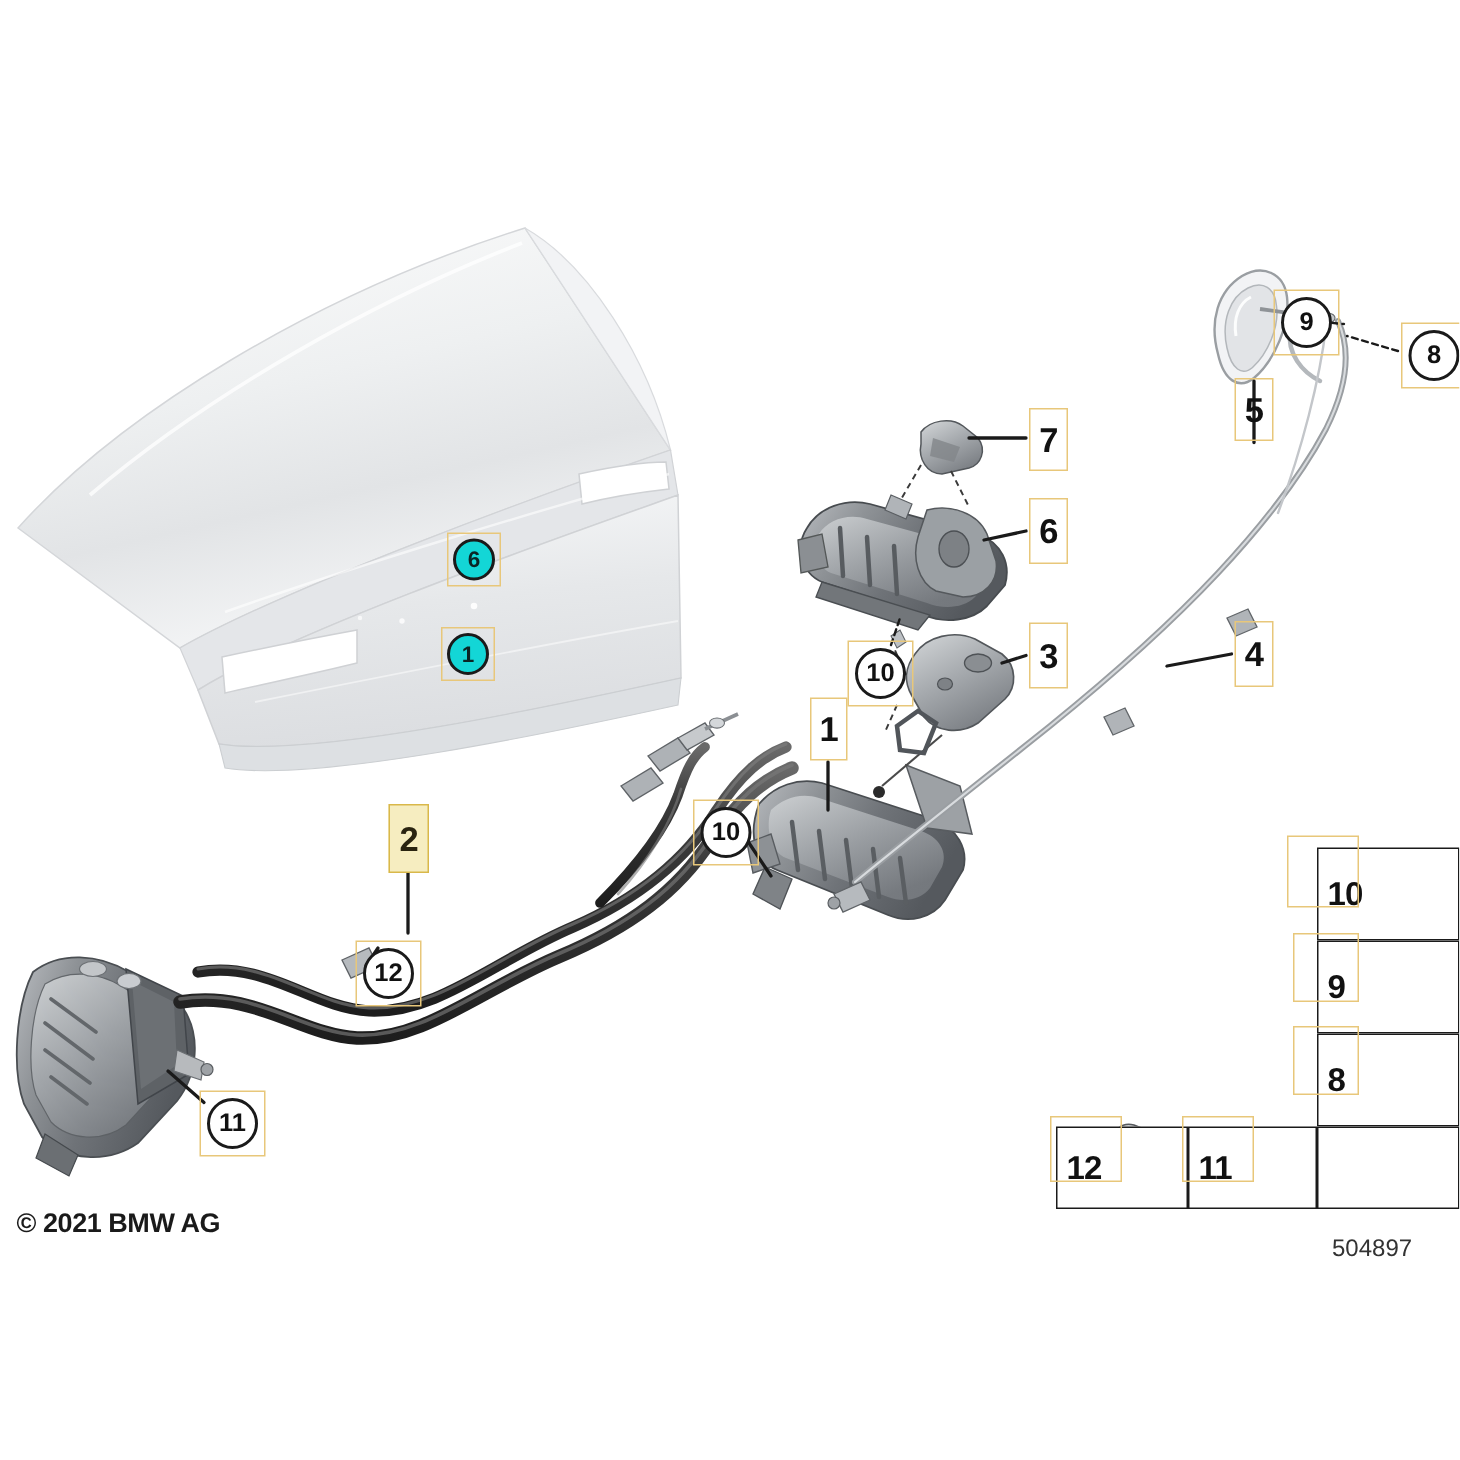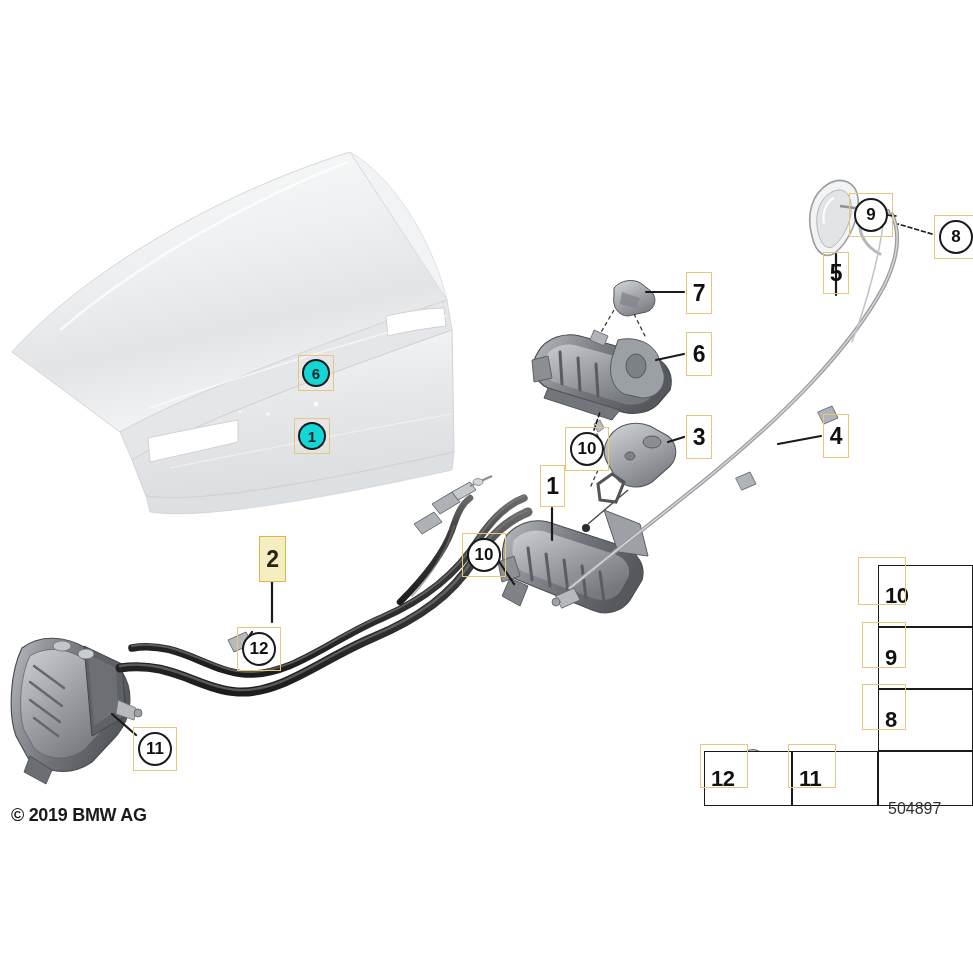--- a/index.html
+++ b/index.html
@@ -125,21 +125,21 @@
     font-family: "Liberation Sans", sans-serif;
     font-size: 18px;
     font-weight: bold;
     color: #1a1a1a;
     letter-spacing: -0.3px;
     white-space: nowrap;
   }
   #diagram-id {
     position: absolute;
     left: 888px;
-    top: 800px;
+    top: 824px;
     font-family: "Liberation Sans", sans-serif;
     font-size: 16px;
     color: #333333;
     white-space: nowrap;
   }
 </style>
 </head>
 <body>
 
 <div id="diagram">
@@ -487,16 +487,16 @@
   </div>
   <div class="legend-hit" style="left:700px;top:744px;width:48px;height:44px;"></div>
 
   <div class="legend-tile" style="left:792px;top:751px;width:86px;height:55px;">
     <span class="legend-num">11</span>
   </div>
   <div class="legend-hit" style="left:788px;top:744px;width:48px;height:44px;"></div>
 
   <div class="legend-tile" style="left:878px;top:751px;width:95px;height:55px;"></div>
 
-  <div id="copyright">© 2019 BMW AG</div>
+  <div id="copyright">© 2021 BMW AG</div>
   <div id="diagram-id">504897</div>
 
 </div>
 
 </body></html>

